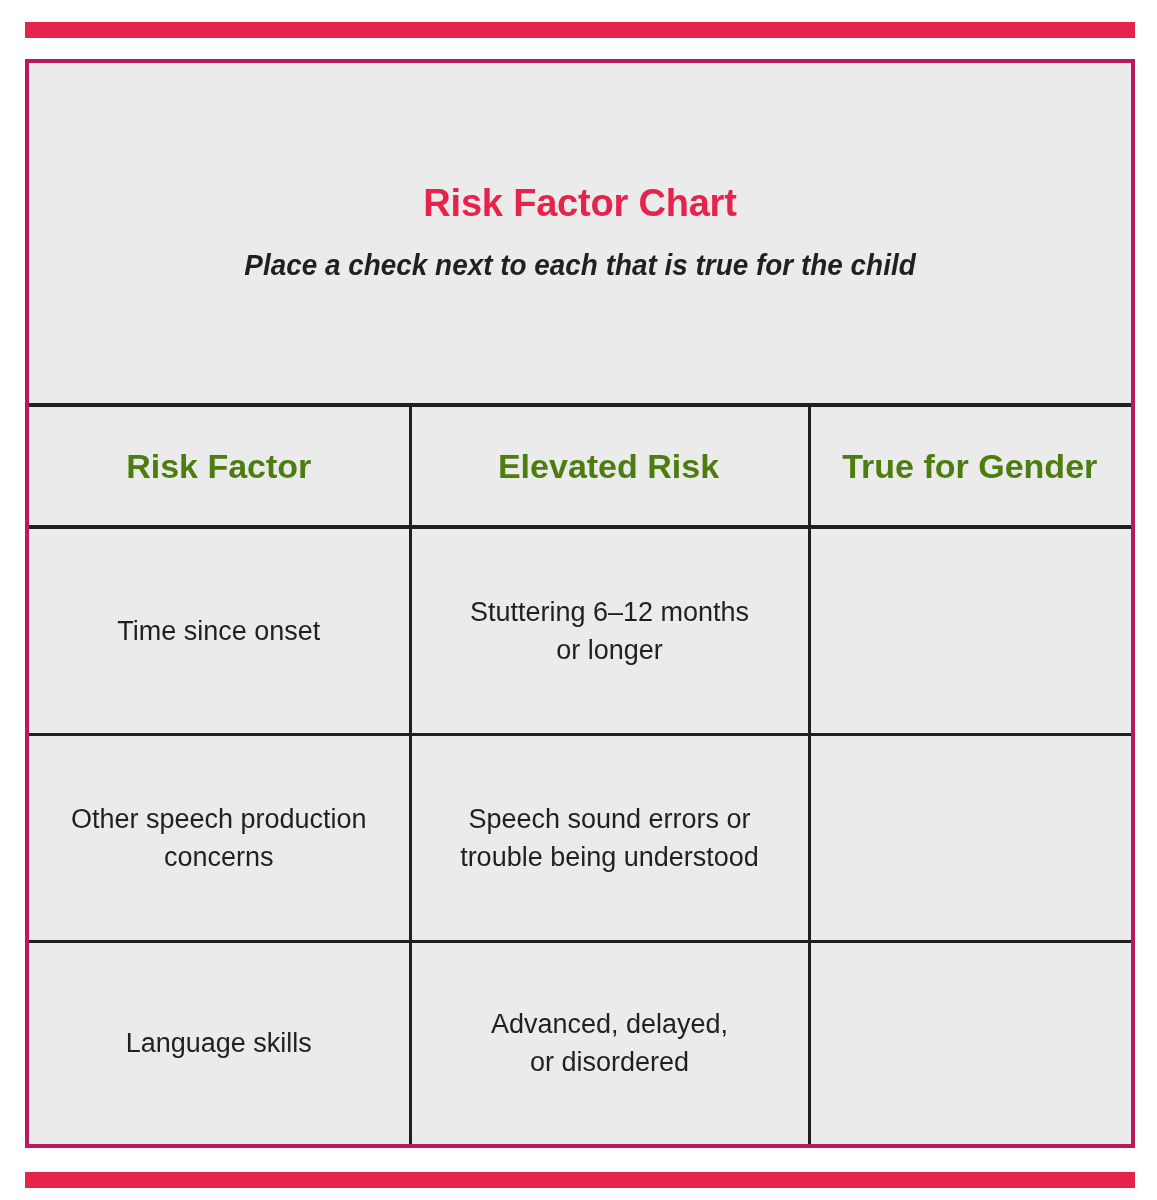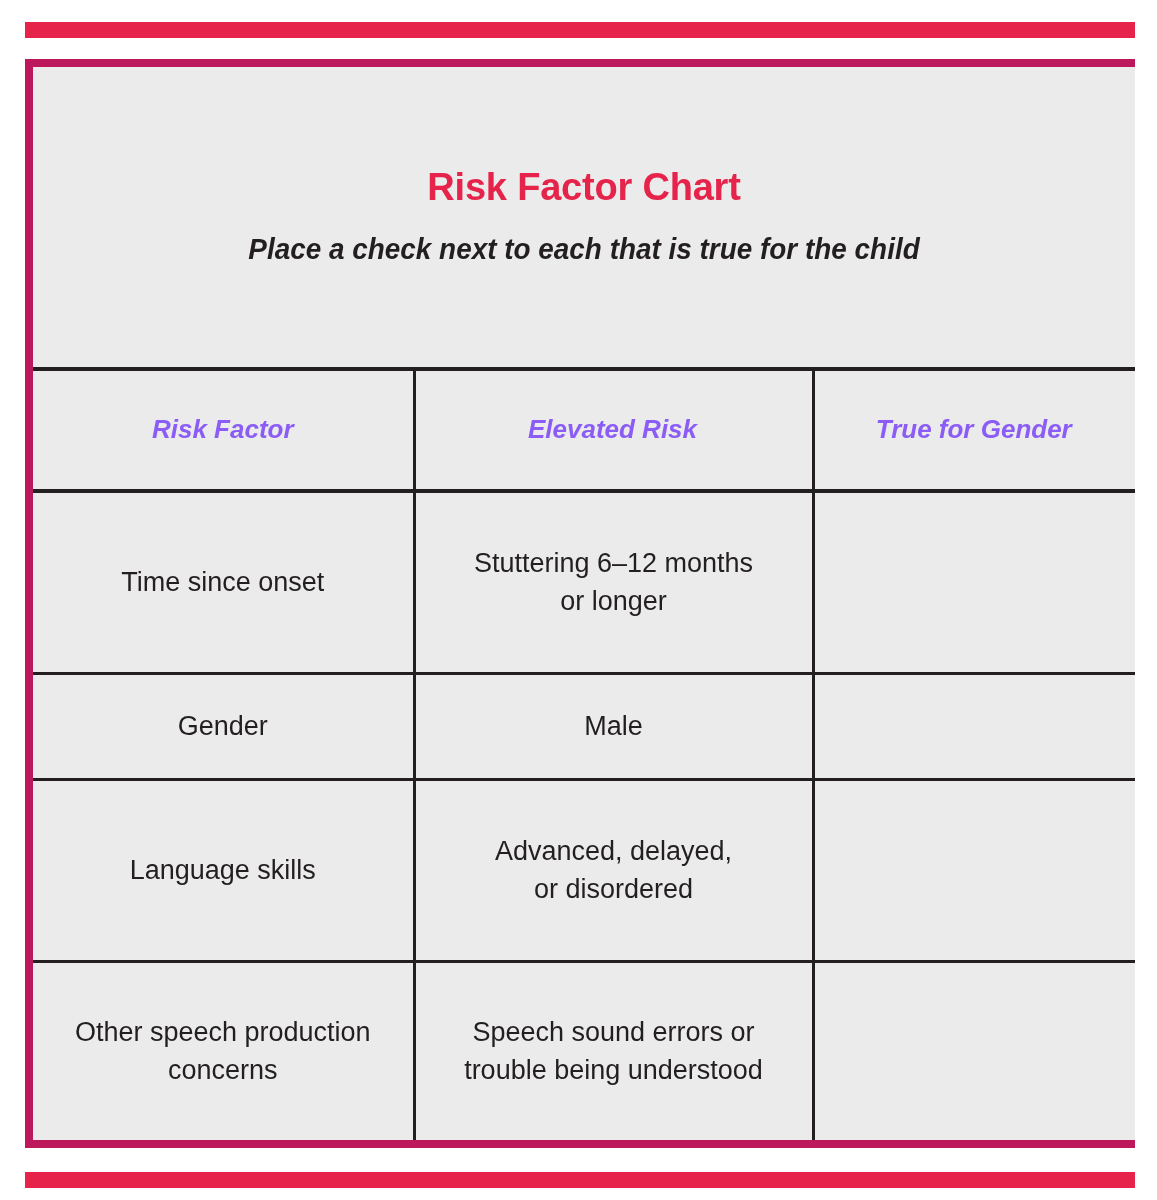--- a/index.html
+++ b/index.html
@@ -36,21 +36,21 @@
   .rule.bottom { top: 1172px; }
 
   
   .chart-frame {
     position: absolute;
     left: 25px;
     top: 59px;
     width: 1110px;
     height: 1089px;
     box-sizing: border-box;
-    border: 8px solid #be185d;
+    border: 4px solid #be185d;
     background: #ebebeb;
   }
 
   table.risk-table {
     width: 100%;
     height: 100%;
     border-collapse: collapse;
     table-layout: fixed;
     background: #ebebeb;
   }
@@ -91,25 +91,24 @@
     transform-origin: center;
   }
 
   
   tr.header-row td {
     border-bottom: 4px solid #231f20;
     height: 122px;
   }
   tr.header-row td.col-sep  { border-left: 3px solid #231f20; padding-left: 8px; }
   .col-head {
-    color: #8b5cf6;
-    font-size: 26px;
+    color: #4d7c0f;
+    font-size: 34px;
     font-weight: bold;
     line-height: 1.2;
-    font-style: italic;
   }
 
   
   tr.data-row td {
     border-top: 3px solid #231f20;
     font-size: 27px;
     line-height: 1.42;
     color: #231f20;
   }
   tr.data-row td.col-sep { border-left: 3px solid #231f20; }
@@ -168,49 +167,40 @@
           <td>
             <span class="cell-text">Time since onset</span>
           </td>
           <td class="col-sep">
             <span class="cell-text">Stuttering 6–12 months</span>
             <span class="cell-text">or longer</span>
           </td>
           <td class="col-sep check-cell"></td>
         </tr>
 
+
         <tr class="data-row">
           <td>
-            <span class="cell-text">Gender</span>
-          </td>
-          <td class="col-sep">
-            <span class="cell-text">Male</span>
+            <span class="cell-text">Other speech production</span>
+            <span class="cell-text">concerns</span>
+          </td>
+          <td class="col-sep">
+            <span class="cell-text">Speech sound errors or</span>
+            <span class="cell-text">trouble being understood</span>
           </td>
           <td class="col-sep check-cell"></td>
         </tr>
 
         <tr class="data-row">
           <td>
             <span class="cell-text">Language skills</span>
           </td>
           <td class="col-sep">
             <span class="cell-text">Advanced, delayed,</span>
             <span class="cell-text">or disordered</span>
-          </td>
-          <td class="col-sep check-cell"></td>
-        </tr>
-
-        <tr class="data-row">
-          <td>
-            <span class="cell-text">Other speech production</span>
-            <span class="cell-text">concerns</span>
-          </td>
-          <td class="col-sep">
-            <span class="cell-text">Speech sound errors or</span>
-            <span class="cell-text">trouble being understood</span>
           </td>
           <td class="col-sep check-cell"></td>
         </tr>
 
       </tbody>
     </table>
   </div>
 
   <div class="rule bottom"></div>
 

